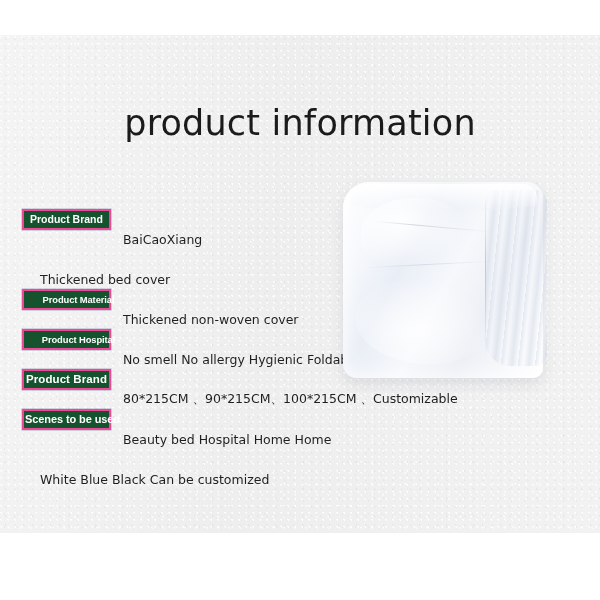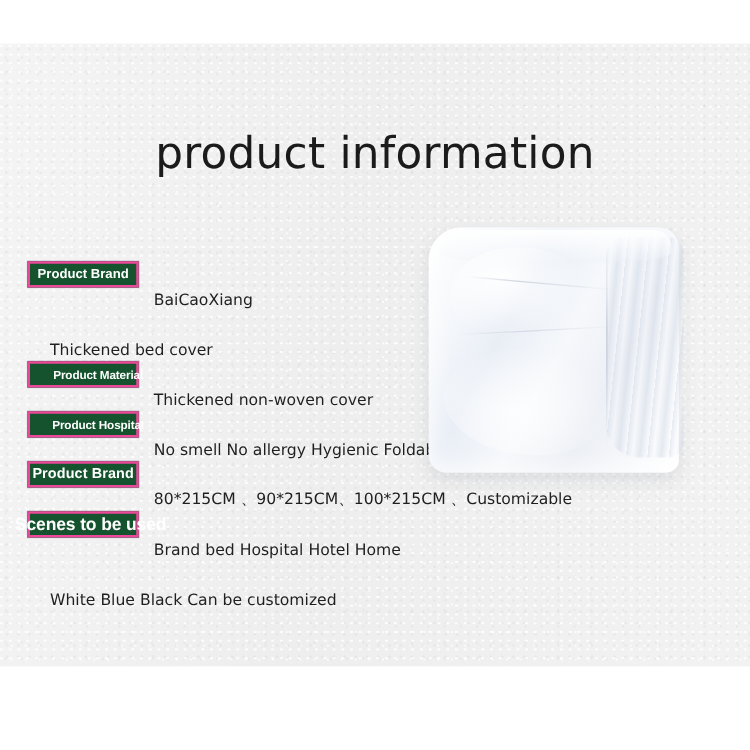--- a/index.html
+++ b/index.html
@@ -76,21 +76,21 @@
     justify-content: center;
     box-sizing: border-box;
     font-weight: 700;
     white-space: nowrap;
     flex: 0 0 auto;
     box-shadow: 0 0 0 0.5px rgba(40,50,95,0.35);
   }
   .spec-badge.sz-lg   { font-size: 11.5px; letter-spacing: 0.1px; }
   .spec-badge.sz-md   { font-size: 10.5px; letter-spacing: 0px; }
   .spec-badge.sz-sm   { font-size: 9.4px;  letter-spacing: -0.1px; padding-left: 24px; }
-  .spec-badge.sz-xs   { font-size: 14px;  letter-spacing: -0.1px; padding-left: 12px; }
+  .spec-badge.sz-xs   { font-size: 11px;  letter-spacing: -0.1px; padding-left: 12px; }
 
   .spec-value {
     margin-left: 12px;
     font-size: 12.5px;
     color: #1f1f1f;
     white-space: nowrap;
     font-family: "DejaVu Sans", sans-serif;
     margin-top: 40px;
   }
   .spec-value.strong { font-weight: 400; }
@@ -232,21 +232,21 @@
       <div class="spec-value">No smell No allergy Hygienic Foldable</div>
     </div>
 
     <div class="spec-row">
       <div class="spec-badge sz-lg">Product Brand</div>
       <div class="spec-value strong">80*215CM 、90*215CM、100*215CM 、Customizable</div>
     </div>
 
     <div class="spec-row">
       <div class="spec-badge sz-xs">Scenes to be used</div>
-      <div class="spec-value strong">Brand bed  Hospital  Hotel  Home</div>
+      <div class="spec-value strong">Beauty bed  Hospital  Home  Home</div>
     </div>
 
     <div class="spec-row">
       <div class="spec-value strong vshift">White  Blue Black  Can be customized</div>
     </div>
 
   </div>
 
   <div class="product-photo">
     <div class="pkg-shadow"></div>

